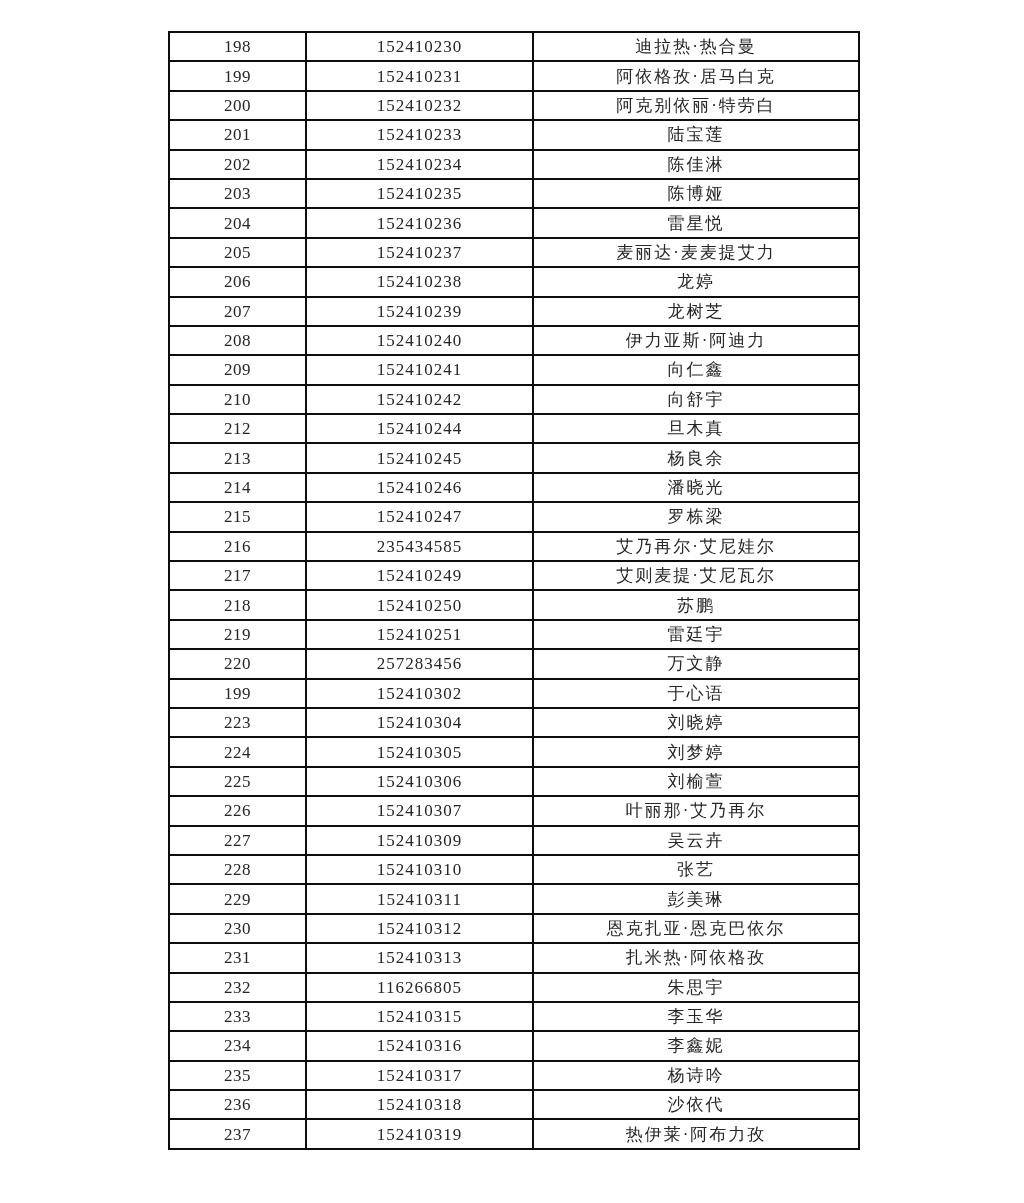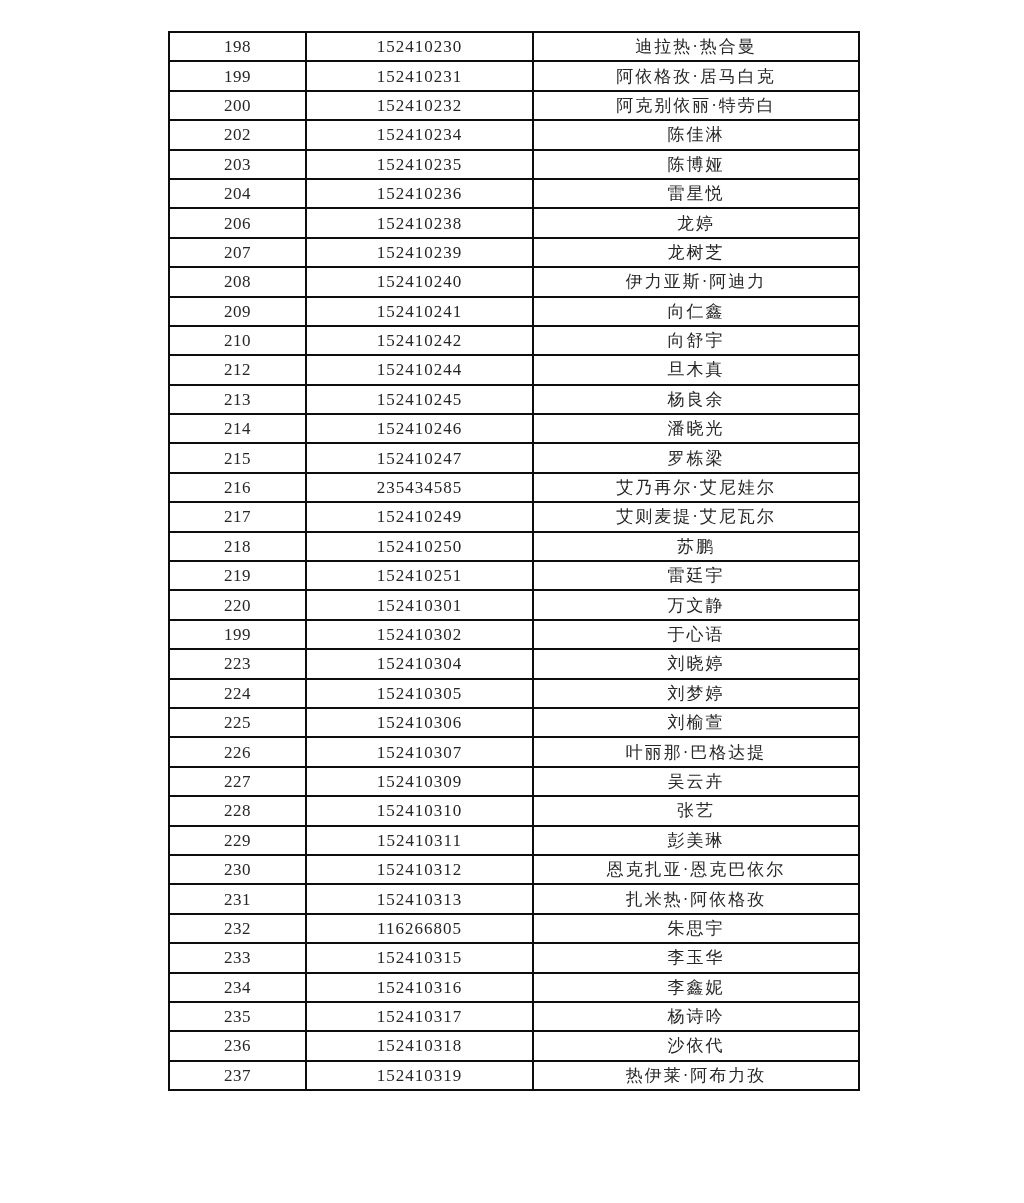--- a/index.html
+++ b/index.html
@@ -70,35 +70,45 @@
           <td class="no">199</td>
           <td class="student_id">152410231</td>
           <td class="name">阿依格孜·居马白克</td>
         </tr>
         <tr>
           <td class="no">200</td>
           <td class="student_id">152410232</td>
           <td class="name">阿克别依丽·特劳白</td>
         </tr>
         <tr>
+          <td class="no">201</td>
+          <td class="student_id">152410233</td>
+          <td class="name">陆宝莲</td>
+        </tr>
+        <tr>
           <td class="no">202</td>
           <td class="student_id">152410234</td>
           <td class="name">陈佳淋</td>
         </tr>
         <tr>
           <td class="no">203</td>
           <td class="student_id">152410235</td>
           <td class="name">陈博娅</td>
         </tr>
         <tr>
           <td class="no">204</td>
           <td class="student_id">152410236</td>
           <td class="name">雷星悦</td>
         </tr>
         <tr>
+          <td class="no">205</td>
+          <td class="student_id">152410237</td>
+          <td class="name">麦丽达·麦麦提艾力</td>
+        </tr>
+        <tr>
           <td class="no">206</td>
           <td class="student_id">152410238</td>
           <td class="name">龙婷</td>
         </tr>
         <tr>
           <td class="no">207</td>
           <td class="student_id">152410239</td>
           <td class="name">龙树芝</td>
         </tr>
         <tr>
@@ -151,21 +161,21 @@
           <td class="student_id">152410250</td>
           <td class="name">苏鹏</td>
         </tr>
         <tr>
           <td class="no">219</td>
           <td class="student_id">152410251</td>
           <td class="name">雷廷宇</td>
         </tr>
         <tr>
           <td class="no">220</td>
-          <td class="student_id">152410301</td>
+          <td class="student_id">257283456</td>
           <td class="name">万文静</td>
         </tr>
         <tr>
           <td class="no">199</td>
           <td class="student_id">152410302</td>
           <td class="name">于心语</td>
         </tr>
         <tr>
           <td class="no">223</td>
           <td class="student_id">152410304</td>
@@ -177,21 +187,21 @@
           <td class="name">刘梦婷</td>
         </tr>
         <tr>
           <td class="no">225</td>
           <td class="student_id">152410306</td>
           <td class="name">刘榆萱</td>
         </tr>
         <tr>
           <td class="no">226</td>
           <td class="student_id">152410307</td>
-          <td class="name">叶丽那·巴格达提</td>
+          <td class="name">叶丽那·艾乃再尔</td>
         </tr>
         <tr>
           <td class="no">227</td>
           <td class="student_id">152410309</td>
           <td class="name">吴云卉</td>
         </tr>
         <tr>
           <td class="no">228</td>
           <td class="student_id">152410310</td>
           <td class="name">张艺</td>

